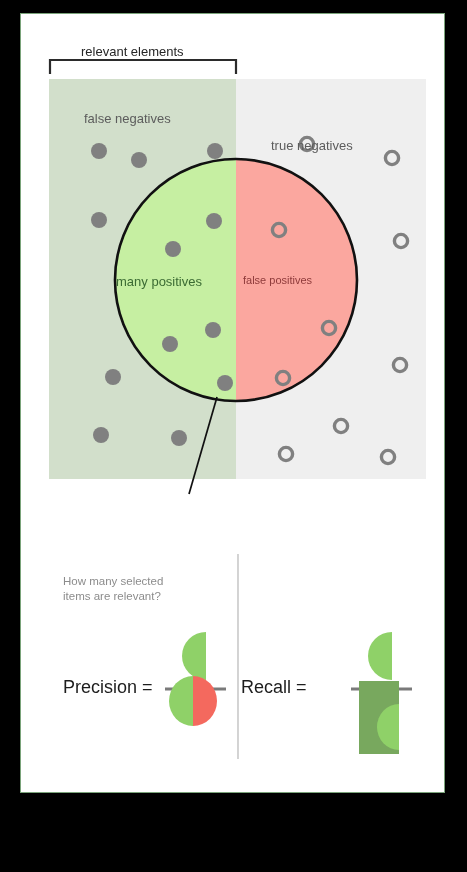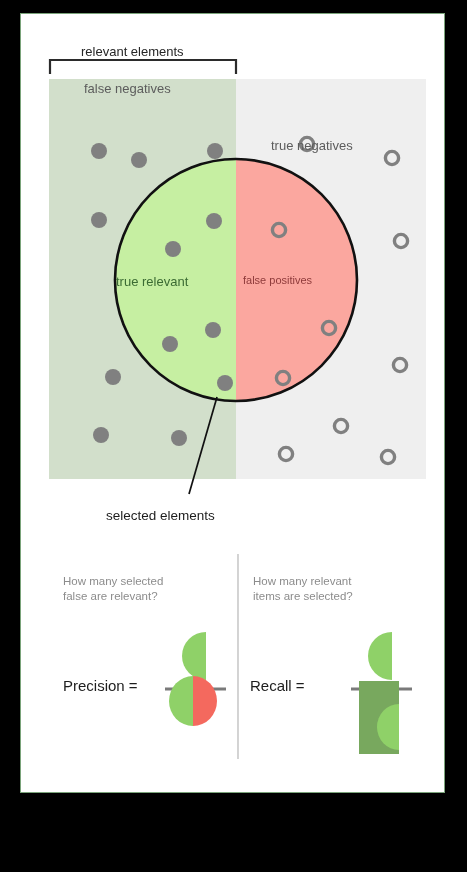--- a/index.html
+++ b/index.html
@@ -10,21 +10,21 @@
   .lbl{position:absolute;font-family:"Liberation Sans",sans-serif;white-space:nowrap;}
   
   #bracket-label{left:60px;top:30px;font-size:13px;color:#262626;}
   
   #fn-label{font-size:13px;color:#5c5c5c;}
   #tn-label{font-size:13px;color:#5c5c5c;margin-top:39px;}
   #tp-label{font-size:13px;color:#3b6b33;}
   #fp-label{font-size:11px;color:#8e3a3a;}
   #selected-label{font-size:13.5px;color:#1d1d1d;}
   .q{font-size:11.5px;color:#8c8c8c;line-height:1.32;}
-  .fname{font-size:15px;color:#1d1d1d;}
+  .fname{font-size:18px;color:#1d1d1d;}
 </style>
 </head>
 <body>
 
 <div id="root">
   <div id="card">
 
     <svg id="diagram" viewBox="0 0 425 780">
       <defs>
         <clipPath id="clip-left">
@@ -94,34 +94,31 @@
       <line x1="330" y1="675" x2="391" y2="675" stroke="#7a7a7a" stroke-width="3"></line>
 
       <g>
         <rect x="338" y="667" width="40" height="73" fill="#78a85e"></rect>
         <path d="M378 690 A22 23 0 0 0 378 736 Z" fill="#8fd168"></path>
       </g>
     </svg>
 
     <div class="lbl" id="bracket-label">relevant elements</div>
 
-    <div class="lbl" id="fn-label" style="left:63px;top:67px;">false negatives</div>
+    <div class="lbl" id="fn-label" style="left:63px;top:97px;">false negatives</div>
 
     <div class="lbl" id="tn-label" style="left:250px;top:85px;">true negatives</div>
 
-    <div class="lbl" id="tp-label" style="left:95px;top:260px;">true relevant</div>
+    <div class="lbl" id="tp-label" style="left:95px;top:260px;">many positives</div>
 
     <div class="lbl" id="fp-label" style="left:222px;top:260px;">false positives</div>
 
-    <div class="lbl" id="selected-label" style="left:85px;top:494px;">selected elements</div>
 
     <div class="lbl q" style="left:42px;top:560px;width:150px;white-space:pre-line;">How many selected
-false are relevant?</div>
+items are relevant?</div>
 
-    <div class="lbl q" style="left:232px;top:560px;width:150px;white-space:pre-line;">How many relevant
-items are selected?</div>
 
     <div class="lbl fname" style="left:42px;top:663px;">Precision =</div>
 
-    <div class="lbl fname" style="left:229px;top:663px;">Recall =</div>
+    <div class="lbl fname" style="left:220px;top:663px;">Recall =</div>
 
   </div>
 </div>
 
 </body></html>

